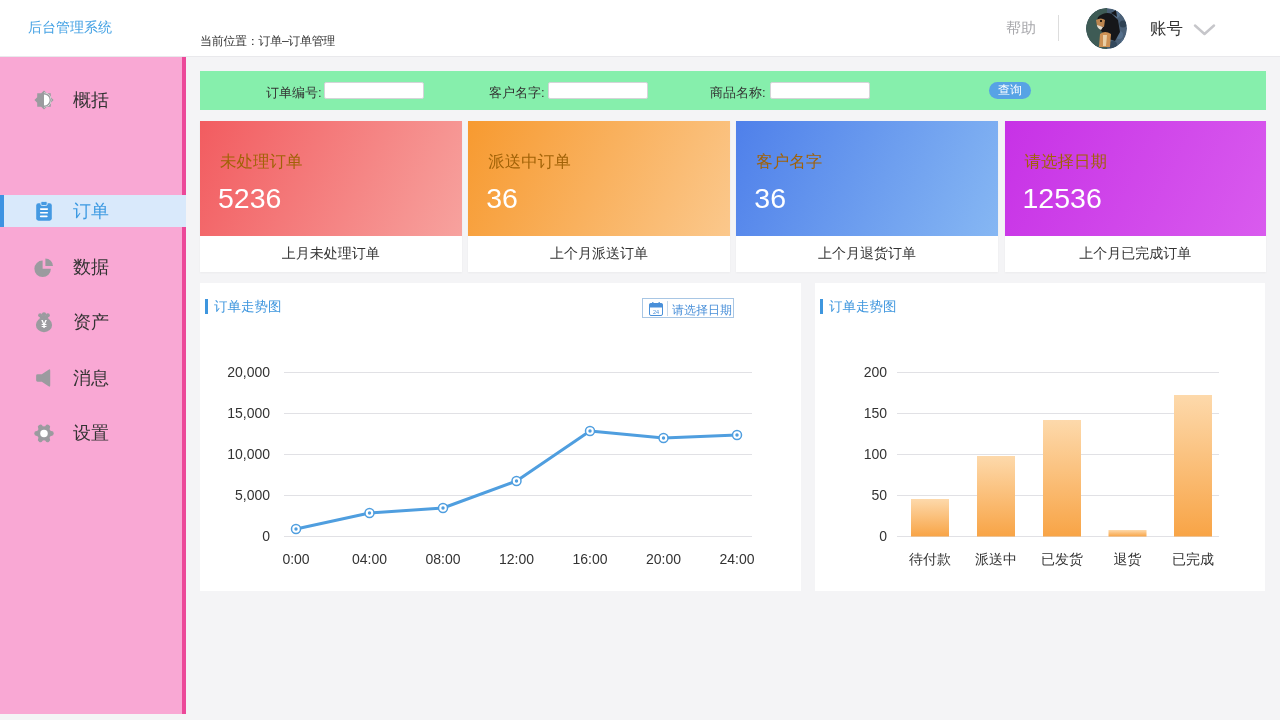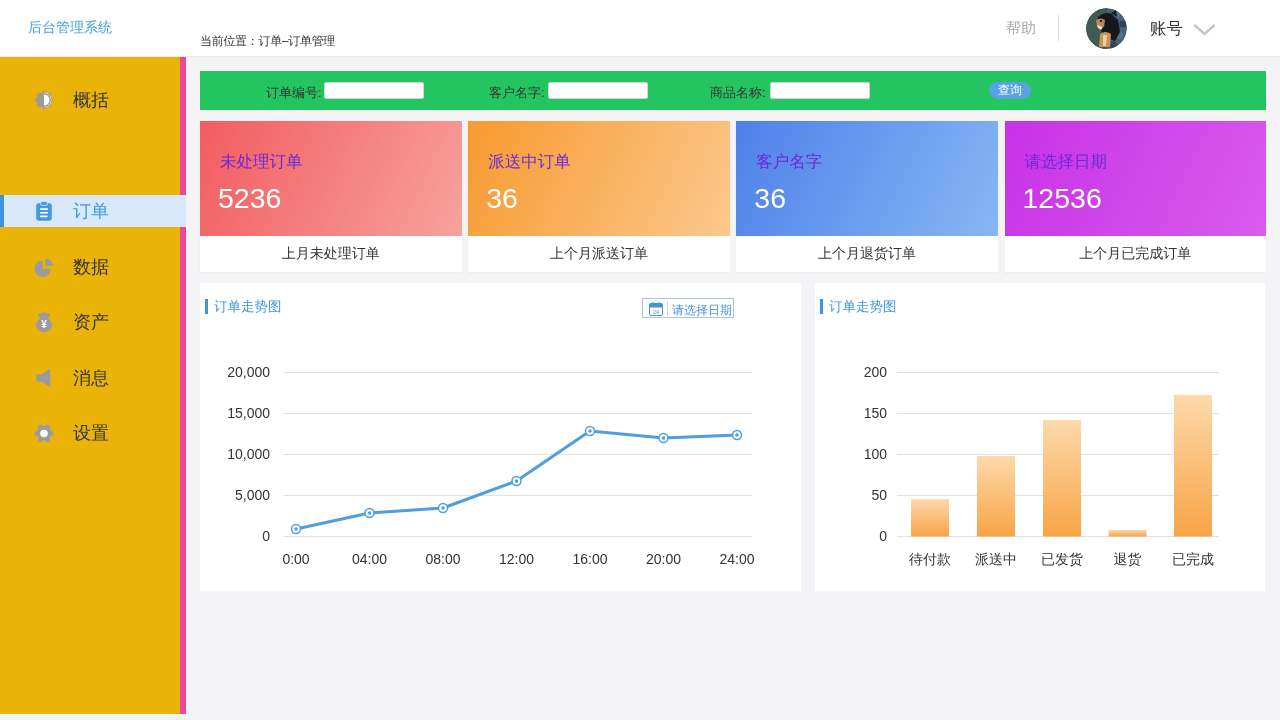--- a/index.html
+++ b/index.html
@@ -10,38 +10,38 @@
 .topbar { position:absolute; left:0; top:0; width:1280px; height:57px; background:#fff; border-bottom:1px solid #e9e9ec; z-index:5; }
 .logo { position:absolute; left:28px; top:19px; font-size:14px; color:#45a2e4; font-weight:500; }
 .crumb { position:absolute; left:200px; top:33px; font-size:12px; letter-spacing:-0.3px; color:#333; }
 .help { position:absolute; left:1006px; top:19px; font-size:15px; color:#a9a9ad; }
 .vdiv { position:absolute; left:1058px; top:15px; width:1px; height:26px; background:#ddd; }
 .avatar { position:absolute; left:1086px; top:8px; width:41px; height:41px; border-radius:50%; overflow:hidden; }
 .acct { position:absolute; left:1150px; top:18px; font-size:16.5px; color:#333; font-weight:500; }
 .chev { position:absolute; left:1193px; top:22px; }
 
 
-.sidebar { position:absolute; left:0; top:57px; width:186px; height:657px; background:#eab308; border-right:6px solid #ec4899; z-index:4; }
+.sidebar { position:absolute; left:0; top:57px; width:186px; height:657px; background:#f9a8d4; border-right:4px solid #ec4899; z-index:4; }
 .mitem { position:absolute; left:0; width:186px; height:32px; }
 .mitem .ic { position:absolute; left:33px; top:50%; transform:translateY(-50%); width:22px; height:22px; }
 .mitem .tx { position:absolute; left:73px; top:50%; transform:translateY(-50%); font-size:18px; color:#333; }
 .mitem.sel { background:#d9e9fb; }
 .mitem.sel::before { content:""; position:absolute; left:0; top:0; width:4px; height:32px; background:#3d93e2; }
 .mitem.sel .tx { color:#3d9ae2; }
 
 
-.searchbar { position:absolute; left:200px; top:71px; width:1066px; height:39px; background:#22c55e; }
+.searchbar { position:absolute; left:200px; top:71px; width:1066px; height:39px; background:#86efac; }
 .searchbar .lb { position:absolute; top:13px; font-size:13px; color:#333; }
 .searchbar .ip { position:absolute; top:11px; width:100px; height:17px; border:1px solid #d4d4d8; border-radius:2px; background:#fff; }
 .btn-q { position:absolute; left:789px; top:11px; width:42px; height:17px; background:#57a3e5; border-radius:9px; color:#fff; font-size:12px; text-align:center; line-height:17px; }
 
 
 .card { position:absolute; top:121px; width:261.5px; height:151px; background:#fff; box-shadow:0 1px 2px rgba(0,0,0,0.04); }
 .card .grad { position:absolute; left:0; top:0; width:261.5px; height:115px; }
-.card .t1 { position:absolute; left:20px; top:30px; font-size:16.5px; color:#6d28d9; }
+.card .t1 { position:absolute; left:20px; top:30px; font-size:16.5px; color:#a16207; }
 .card .t2 { position:absolute; left:18px; top:61px; font-size:28.5px; color:#fff; }
 .card .ft { position:absolute; left:0; top:115px; width:261.5px; height:36px; font-size:14px; color:#333; text-align:center; line-height:34px; background:#fff; }
 .g1 { background:linear-gradient(115deg,#f25c60,#f7a29e); }
 .g2 { background:linear-gradient(115deg,#f79a30,#fbc88c); }
 .g3 { background:linear-gradient(115deg,#4f80ea,#86b7f3); }
 .g4 { background:linear-gradient(115deg,#c732e6,#d95bee); }
 
 
 .panel { position:absolute; top:283px; height:308px; background:#fff; }
 .phead { position:absolute; left:5px; top:15px; font-size:13.5px; color:#3e96de; font-weight:500; padding-left:9px; }

